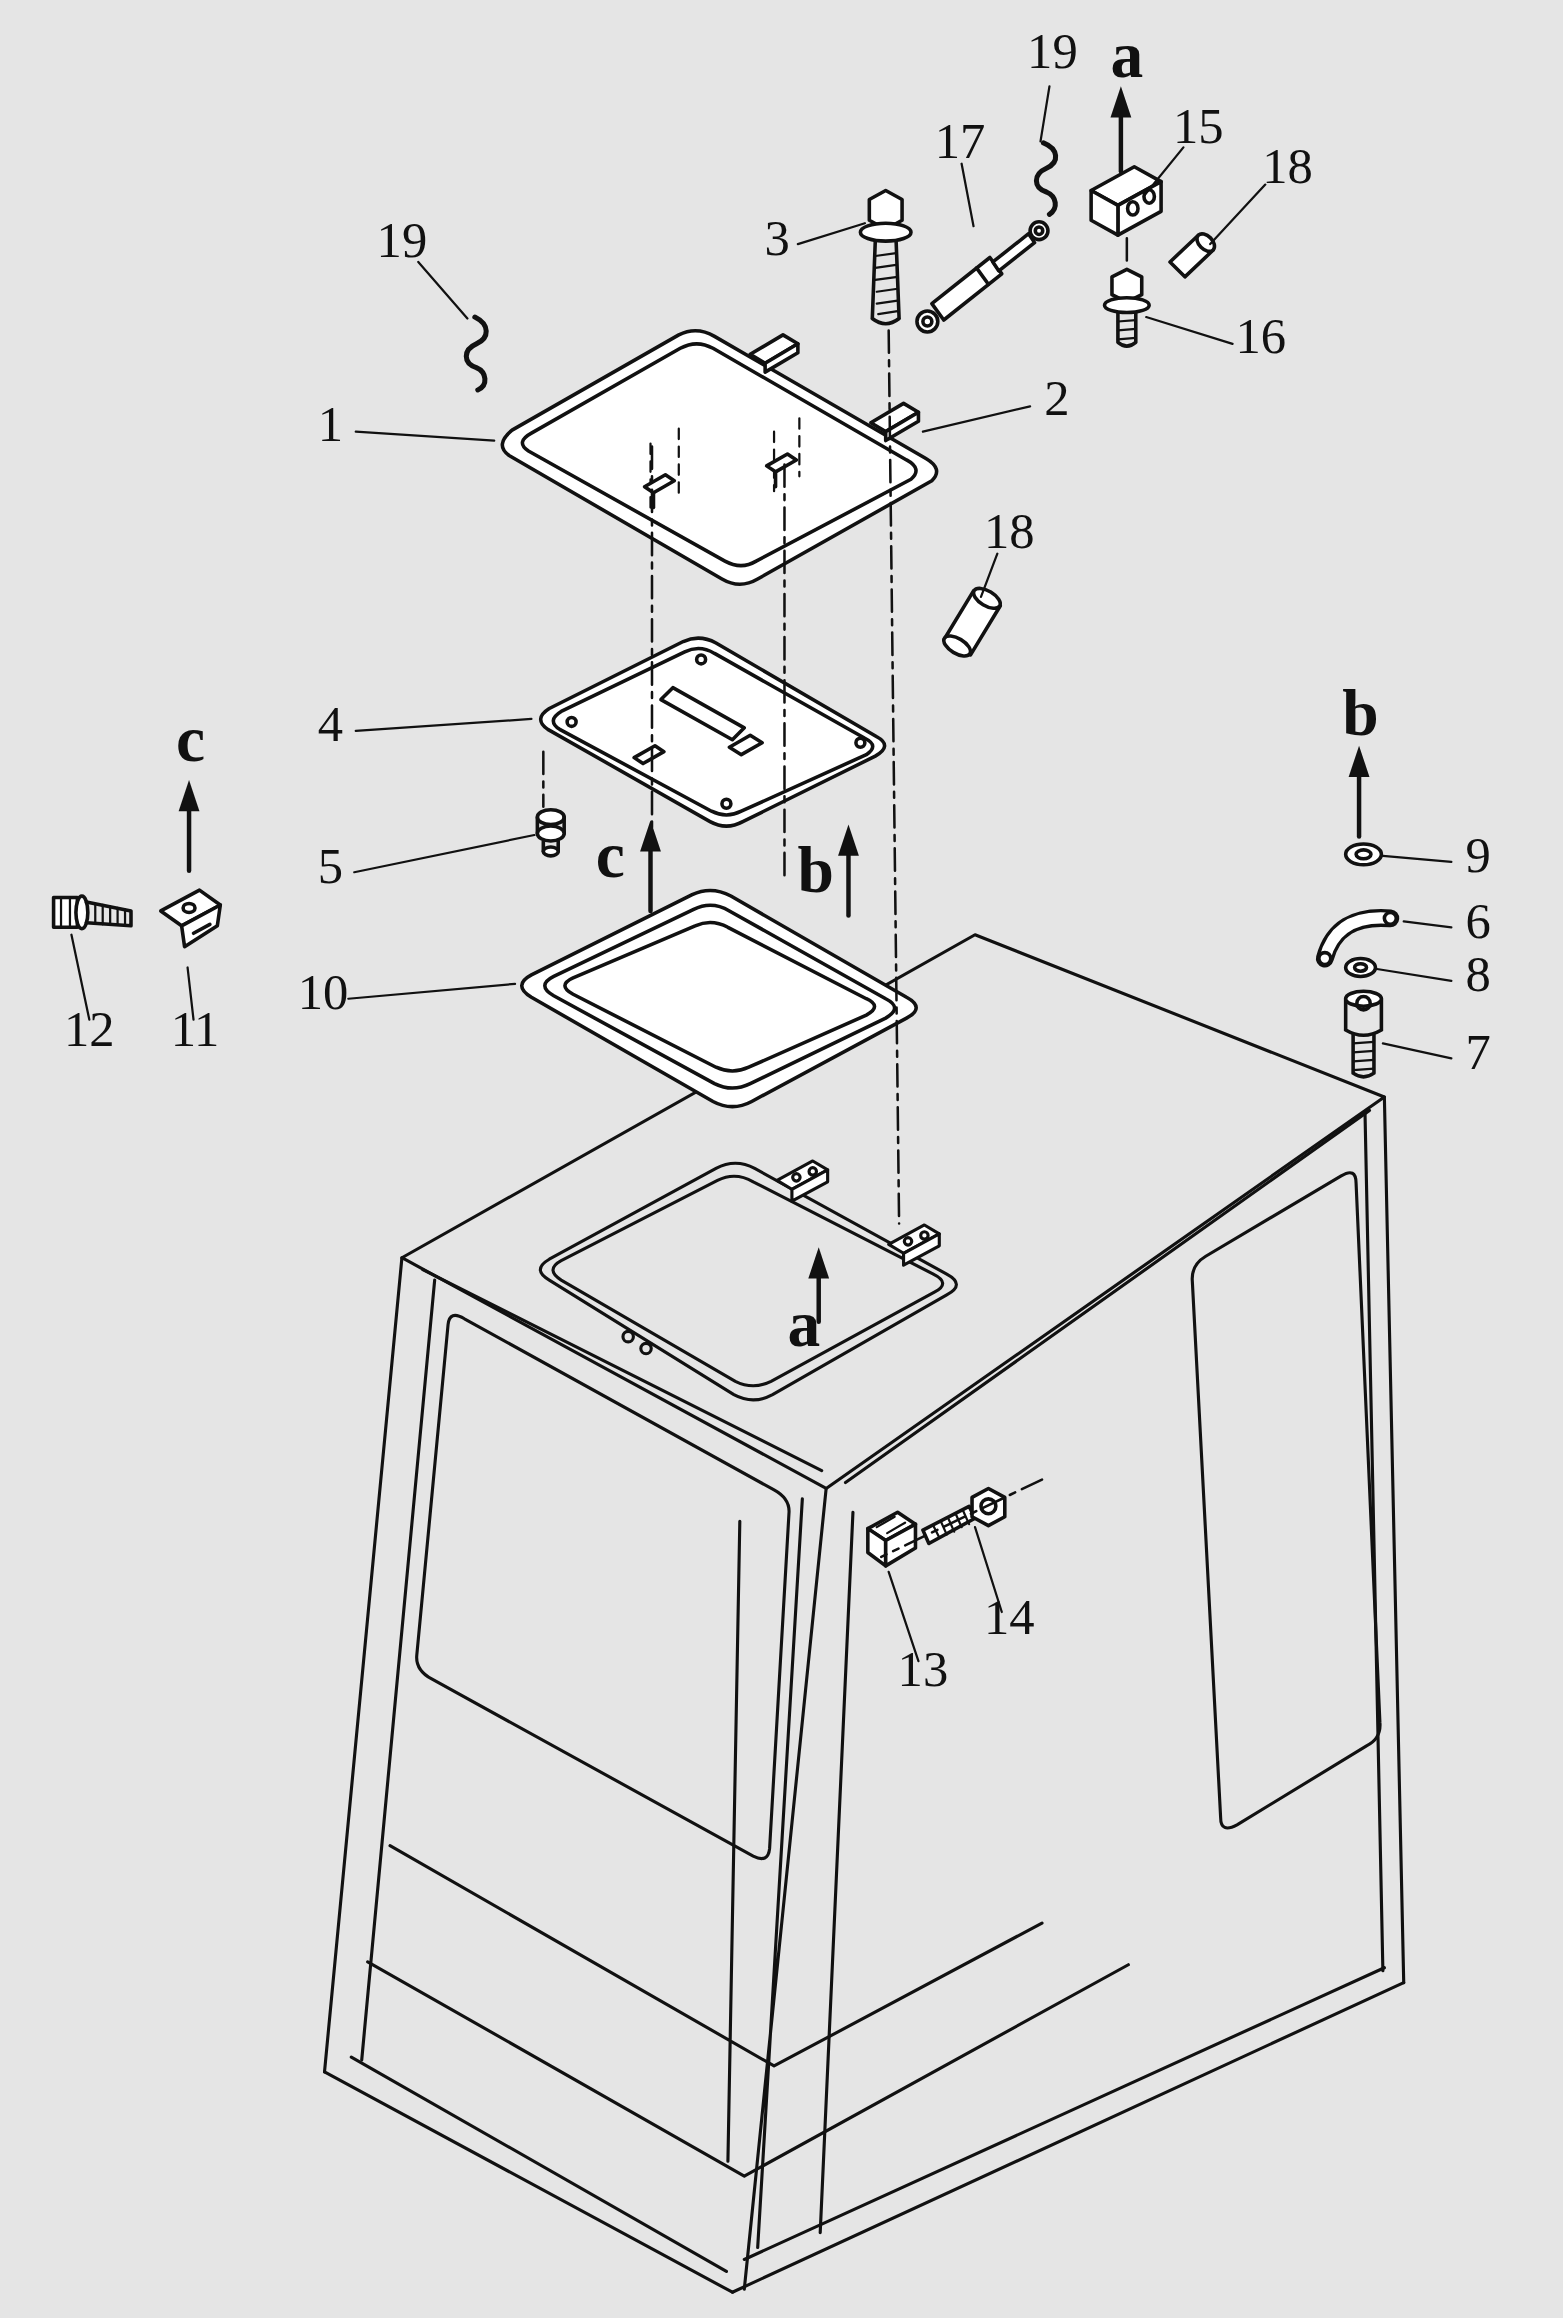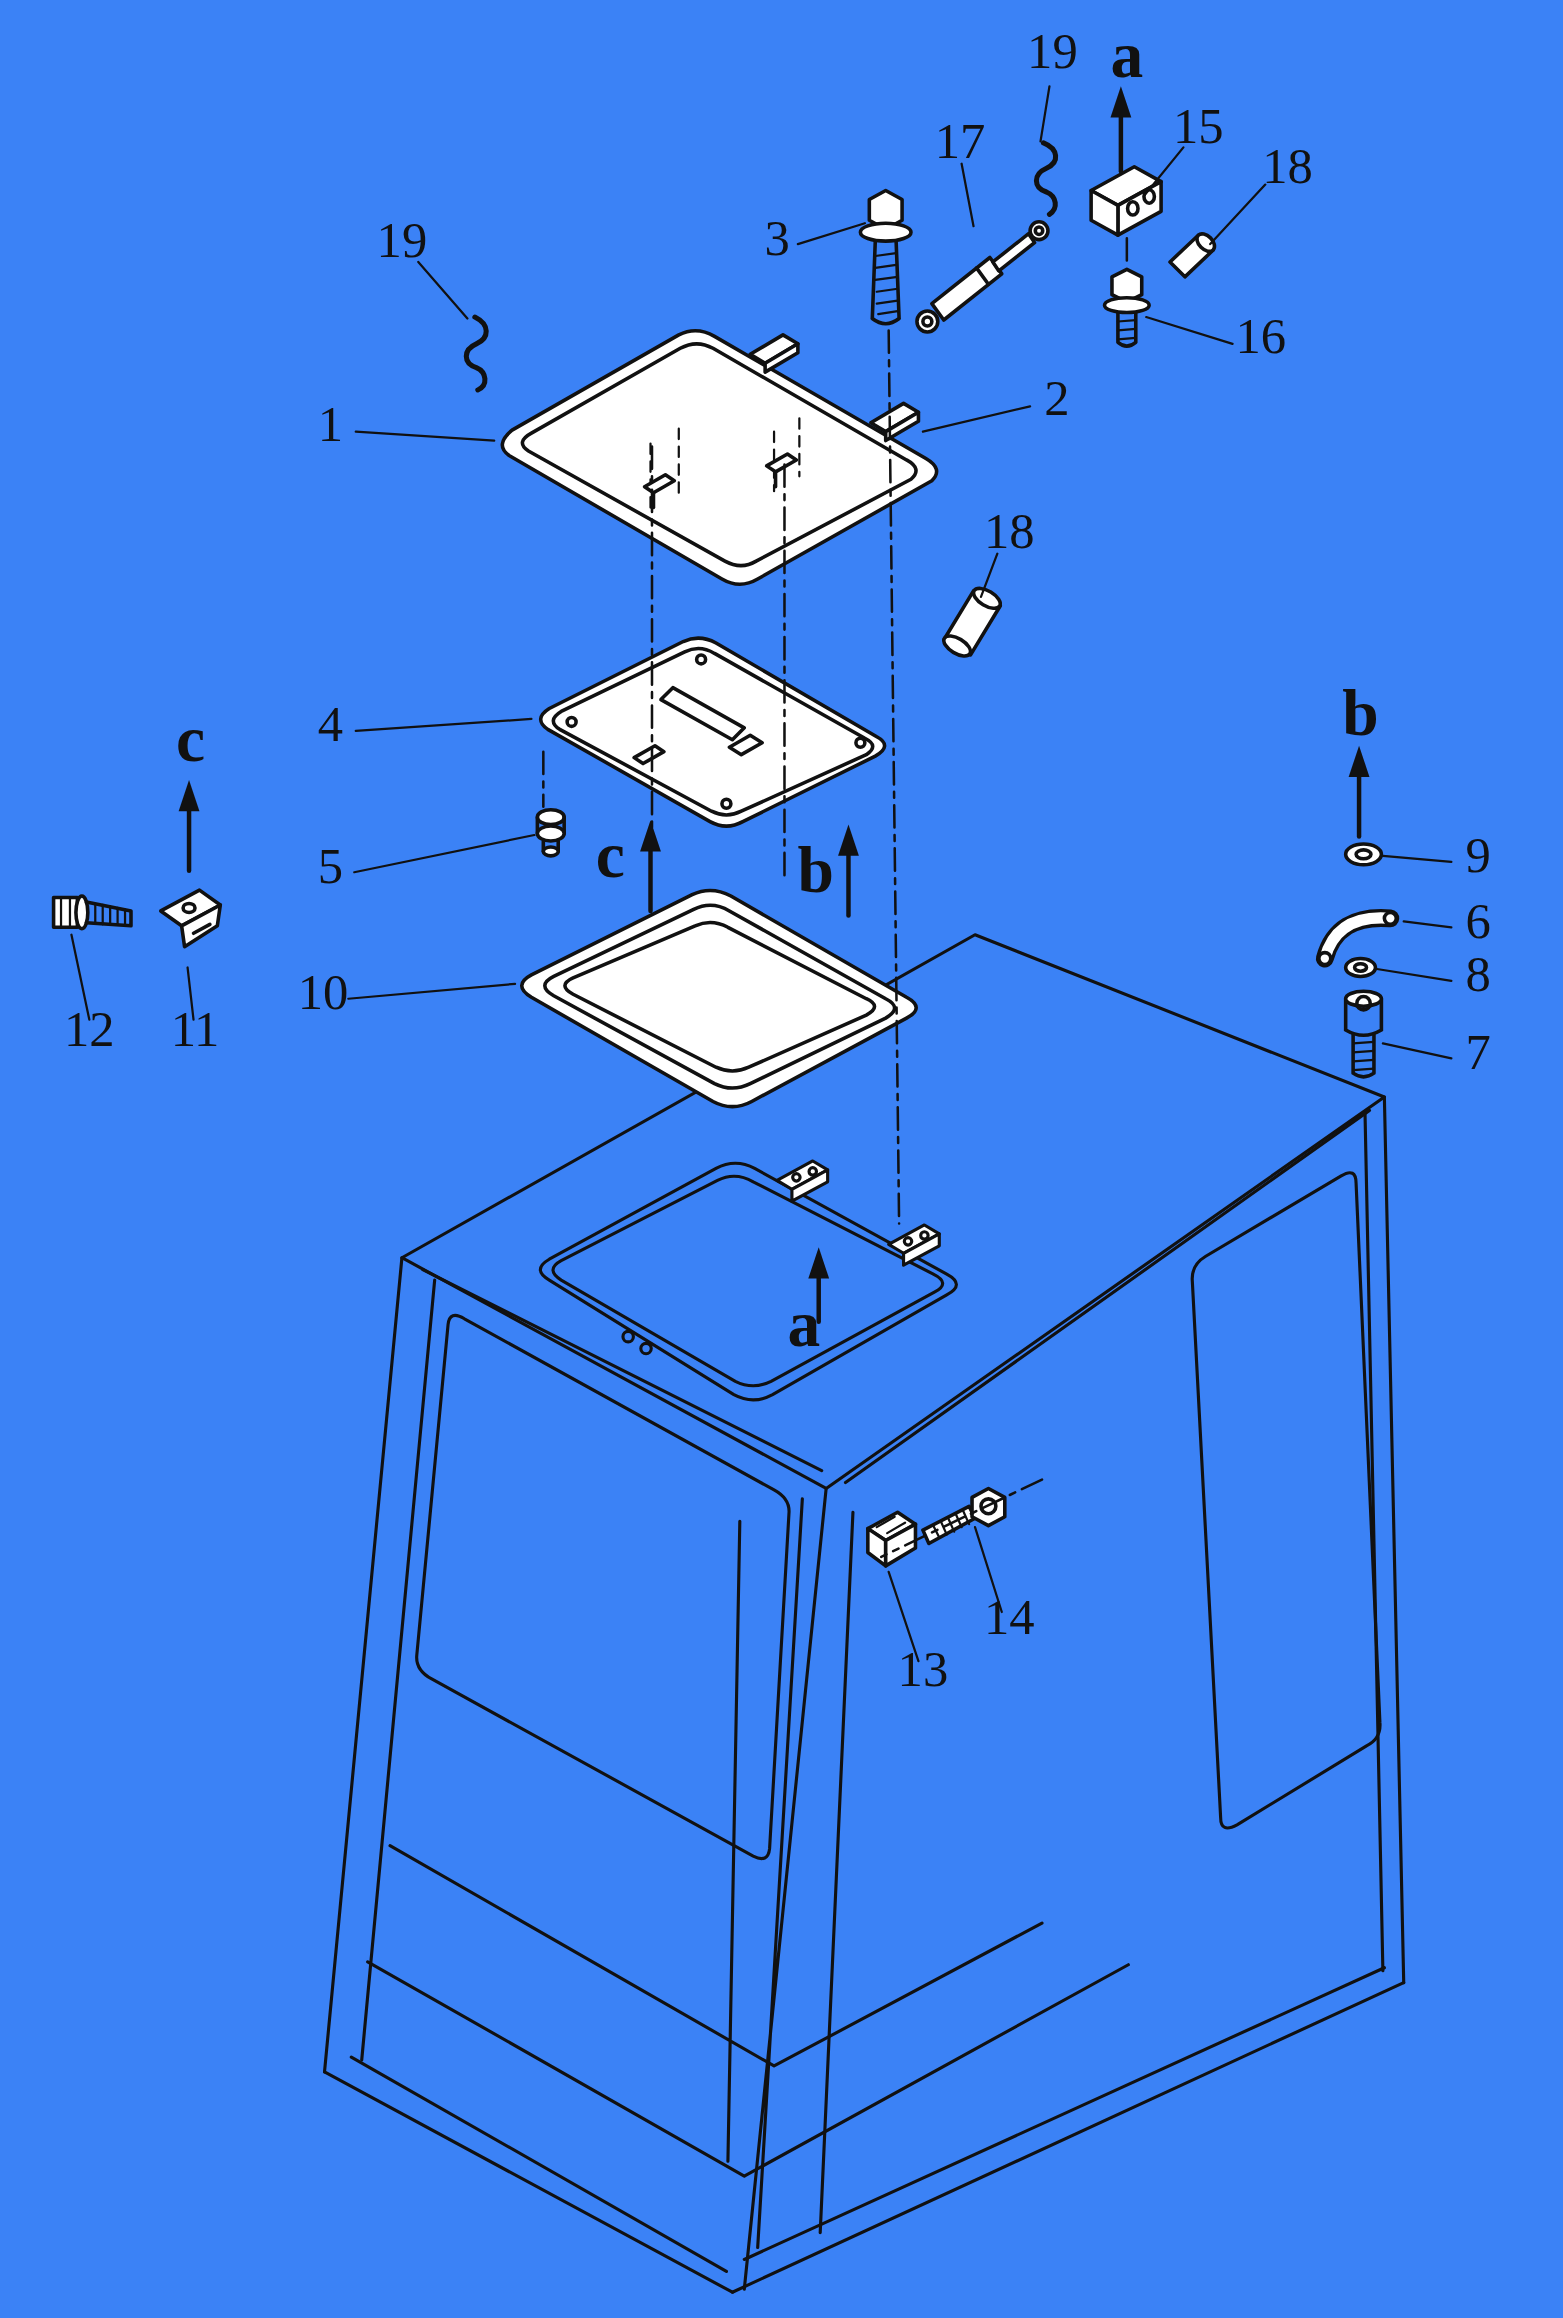--- a/index.html
+++ b/index.html
@@ -1,17 +1,17 @@
 <!DOCTYPE html>
 <html style="font-size:13.4px"><head>
 <meta charset="utf-8">
 <style>
   html,body{margin:0;padding:0;background:#ffffff;}
   body{width:1563px;height:2319px;font-family:"Liberation Serif",serif;}
-  #stage{width:1563px;height:2319px;background:#3b82f6;}
+  #stage{width:1563px;height:2319px;background:#e5e5e5;}
   svg{display:block;width:1563px;height:2319px;}
   .ln{fill:none;stroke:#111111;stroke-width:2.4;stroke-linejoin:round;stroke-linecap:round;}
   .cab{stroke-width:2.1;}
   .f-white{fill:#ffffff;}
   .s-thin{stroke-width:1.5;}
   .s-dash{stroke-width:1.5;stroke-dasharray:7 5;}
   .s-dashdot{stroke-width:1.7;stroke-dasharray:15 5 4 5;}
   .clipwire{stroke-width:3.4;}
   .arrow{stroke-width:3;}
   .arrowhead{fill:#111111;stroke:none;}

